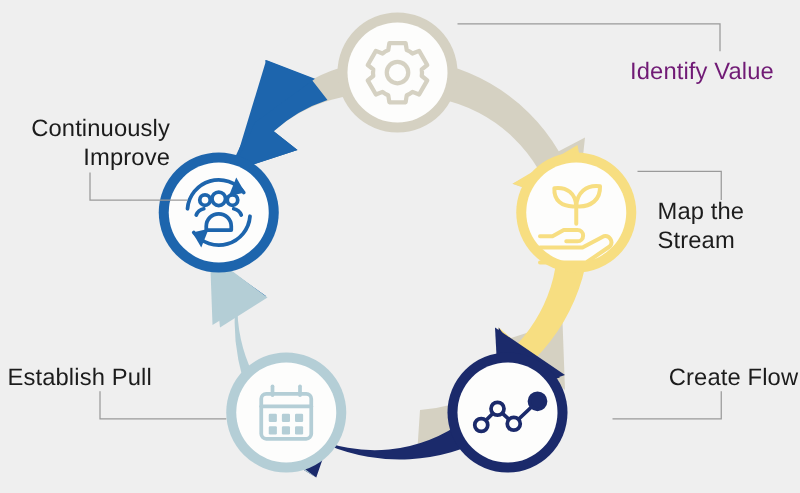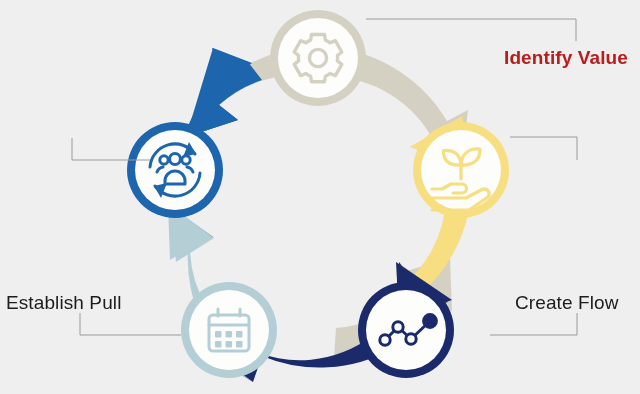--- a/index.html
+++ b/index.html
@@ -218,21 +218,25 @@
 
     <g stroke="#9a9a9a" fill="none" stroke-width="1">
       <path d="M366 19 H576 V41" stroke="#9a9a9a"></path>
       <path d="M510 137 H577 V160" stroke="#9a9a9a"></path>
       <path d="M490 335 H577 V313" stroke="#9a9a9a"></path>
       <path d="M181 335 H 80 V 313" stroke="#9a9a9a"></path>
       <path d="M150 160 H 72 V 138" stroke="#9a9a9a"></path>
     </g>
   </svg>
 
-  <div class="label right" id="lbl-identify" style="color: #b91c1c; font-weight: bold;">Identify Value</div>
-
-
-  <div class="label right" id="lbl-flow" style="color: rgb(28, 28, 28);">Create Flow</div>
+  <div class="label right" id="lbl-identify" style="color: #701a75;">Identify Value</div>
+
+  <div class="label right" id="lbl-map" style="color: rgb(28, 28, 28);">Map the
+Stream</div>
+
+  <div class="label right" id="lbl-flow" style="color: rgb(28, 28, 28); margin-left: 20px;">Create Flow</div>
 
   <div class="label left" id="lbl-pull" style="color: rgb(28, 28, 28);">Establish Pull</div>
 
+  <div class="label left" id="lbl-improve" style="color: rgb(28, 28, 28);">Continuously
+Improve</div>
 
 </div>
 
 </body></html>

